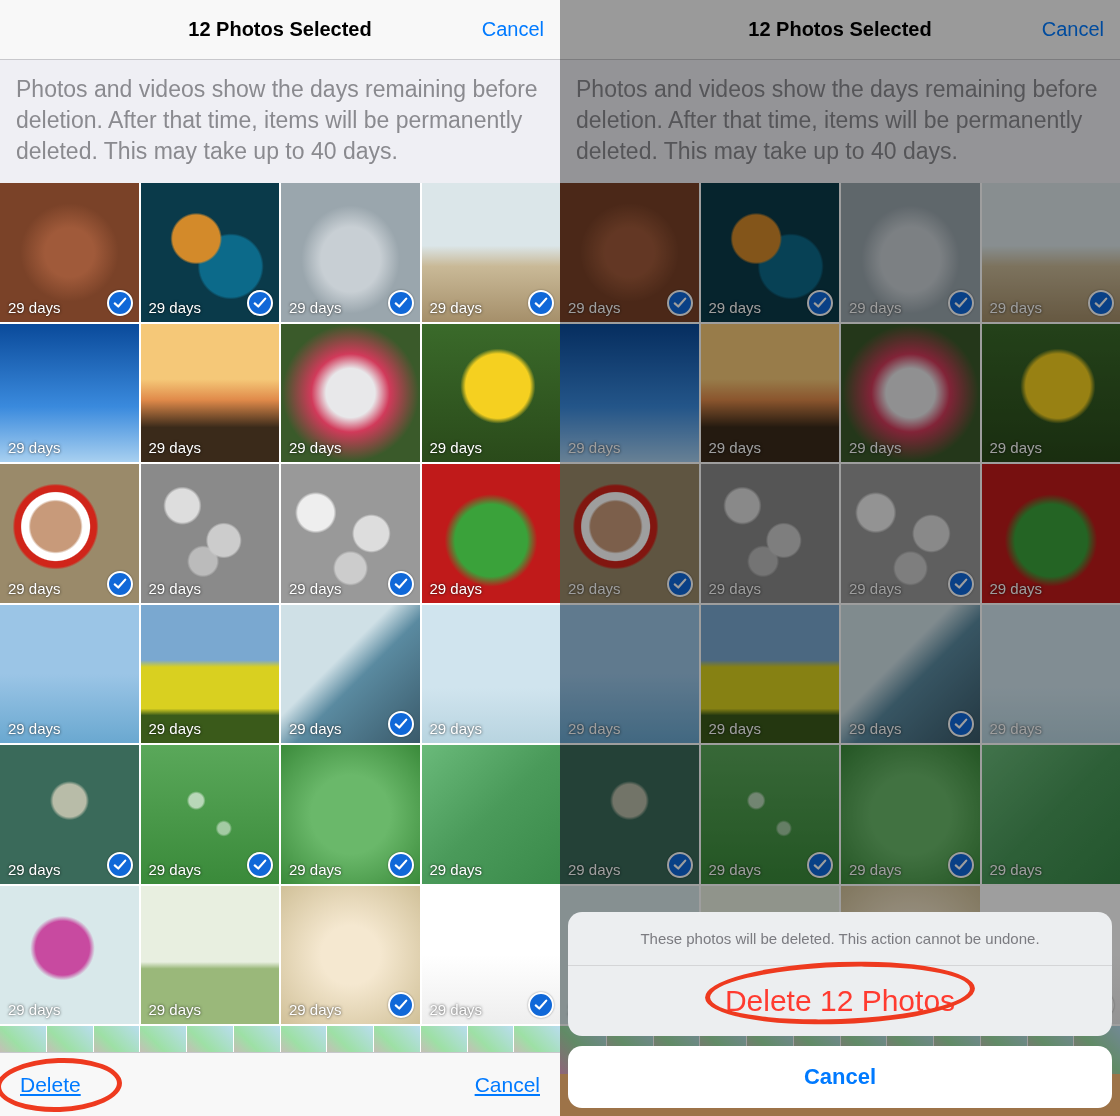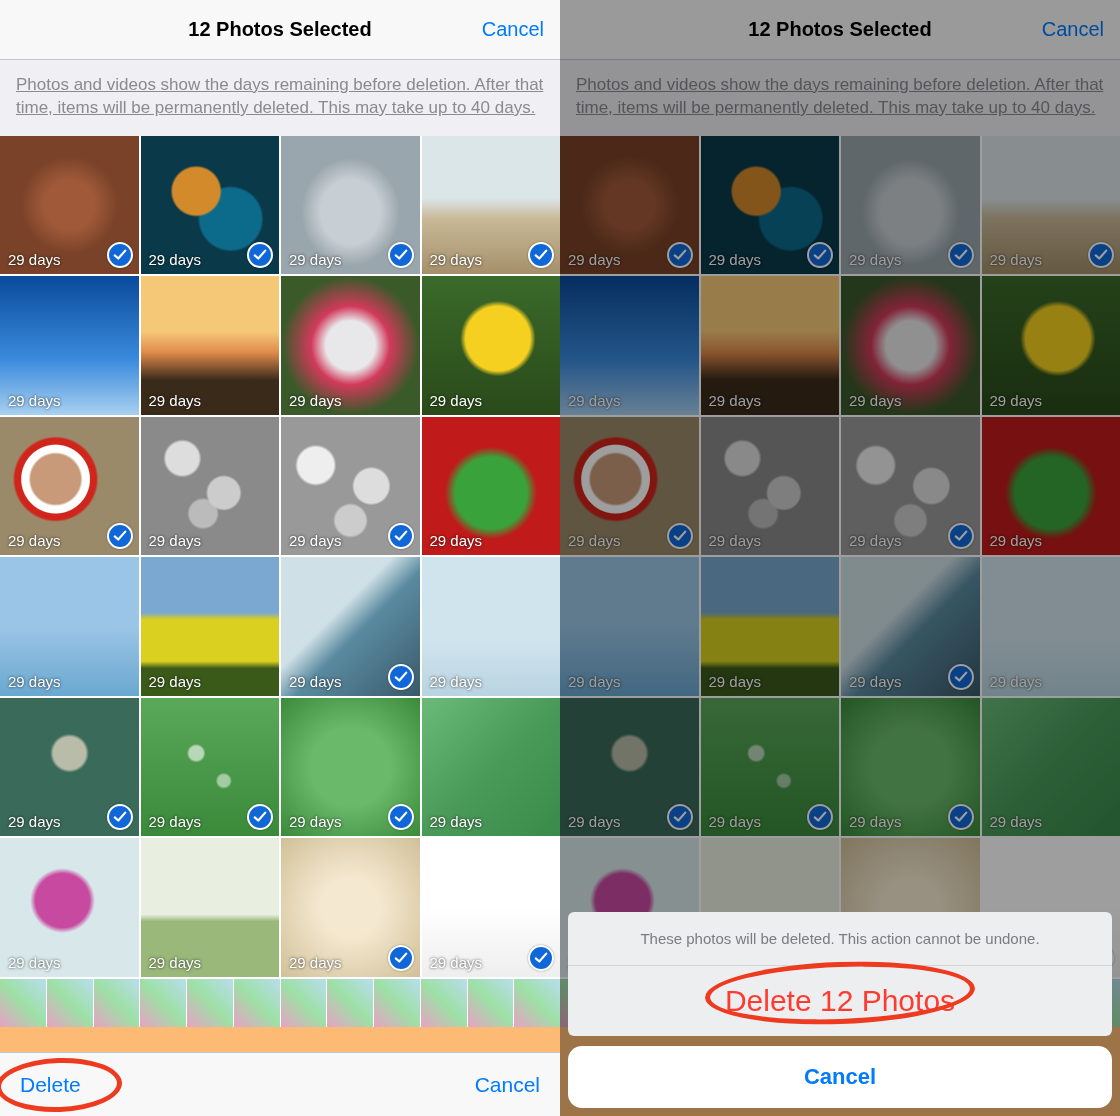--- a/index.html
+++ b/index.html
@@ -42,25 +42,24 @@
   }
   .nav-right {
     position: absolute;
     right: 16px;
     font-size: 20px;
     color: #007aff;
     cursor: pointer;
   }
   .info-text {
     padding: 14px 16px 16px 16px;
-    font-size: 17px;
+    font-size: 23px;
     line-height: 1.35;
     color: #8a8a8f;
     background: #efeff4;
-    text-decoration: underline;
   }
   .grid {
     display: grid;
     grid-template-columns: repeat(4, 1fr);
     gap: 2px;
     background: #fff;
   }
   .thumb {
     position: relative;
     aspect-ratio: 1/1;
@@ -119,20 +118,21 @@
     padding: 0 20px;
     z-index: 3;
   }
   .toolbar button {
     background: none;
     border: none;
     font-size: 21px;
     color: #007aff;
     cursor: pointer;
     font-family: inherit;
+    text-decoration: underline;
   }
   .annot-circle {
     position: absolute;
     border: 5px solid #ee3a1f;
     border-radius: 50%;
     pointer-events: none;
     z-index: 20;
   }
   .annot-left {
     bottom: 4px;
@@ -148,21 +148,21 @@
   }
   
   .sheet-wrap {
     position: absolute;
     left: 8px; right: 8px;
     bottom: 8px;
     z-index: 10;
   }
   .sheet-block {
     background: #eceef0;
-    border-radius: 6px;
+    border-radius: 14px;
     overflow: hidden;
     margin-bottom: 10px;
     position: relative;
   }
   .sheet-msg {
     padding: 18px 16px;
     text-align: center;
     font-size: 15px;
     color: #7b7b80;
     border-bottom: 1px solid rgba(0,0,0,0.1);

